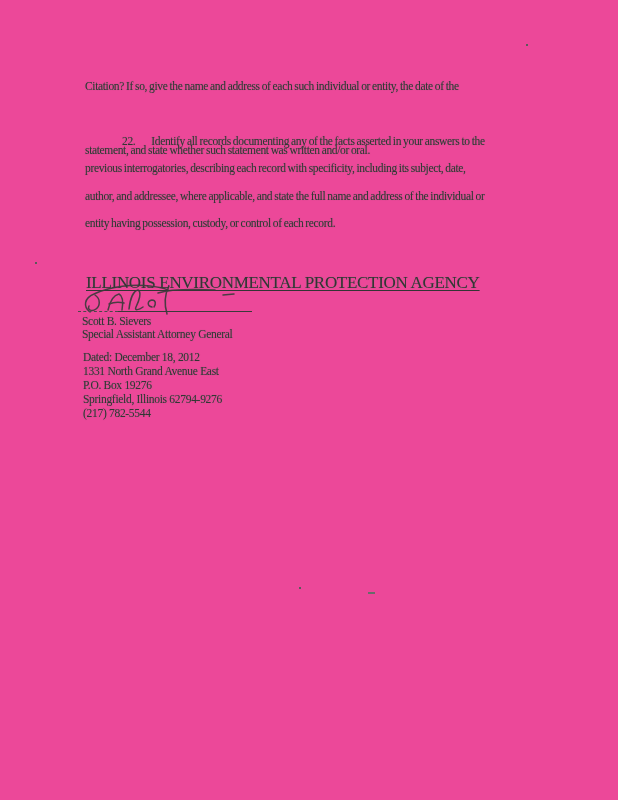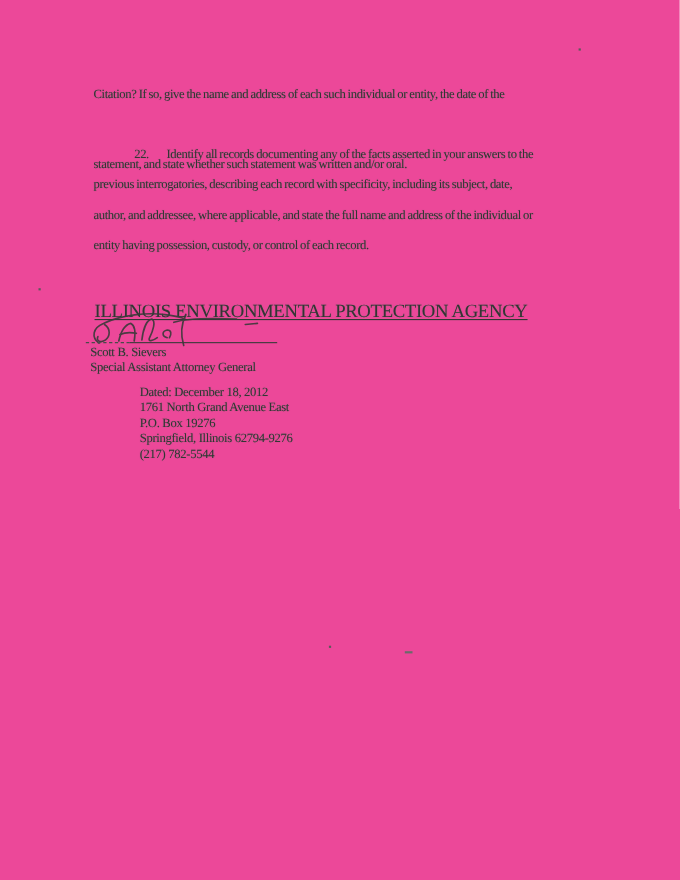--- a/index.html
+++ b/index.html
@@ -89,21 +89,20 @@
     font-size: 11.5px;
     letter-spacing: -0.3px;
     white-space: nowrap;
   }
   .addr {
     position: absolute;
     left: 83px;
     font-size: 11.5px;
     letter-spacing: -0.3px;
     white-space: nowrap;
-    margin-left: 44px;
   }
   .a1 { top: 351px; }
   .a2 { top: 365px; }
   .a3 { top: 379px; }
   .a4 { top: 393px; }
   .a5 { top: 407px; }
   .speck {
     position: absolute;
     background: #5a5a5a;
   }
@@ -145,21 +144,21 @@
     </g>
   </svg>
 
   <div class="sigline-dotted"></div>
   <div class="sigline-solid"></div>
 
   <div class="signer-name ink">Scott B. Sievers</div>
   <div class="signer-title ink">Special Assistant Attorney General</div>
 
   <div class="addr a1 ink">Dated: December 18, 2012</div>
-  <div class="addr a2 ink">1761 North Grand Avenue East</div>
+  <div class="addr a2 ink">1331 North Grand Avenue East</div>
   <div class="addr a3 ink">P.O. Box 19276</div>
   <div class="addr a4 ink">Springfield, Illinois 62794-9276</div>
   <div class="addr a5 ink">(217) 782-5544</div>
 
   <div class="speck" style="left:526px; top:44px; width:2px; height:2px;"></div>
   <div class="speck" style="left:35px; top:262px; width:2px; height:2px;"></div>
   <div class="speck" style="left:299px; top:587px; width:2px; height:2px;"></div>
   <div class="speck" style="left:368px; top:592px; width:7px; height:2px; background:#6a6a6a;"></div>
 
 </div>

